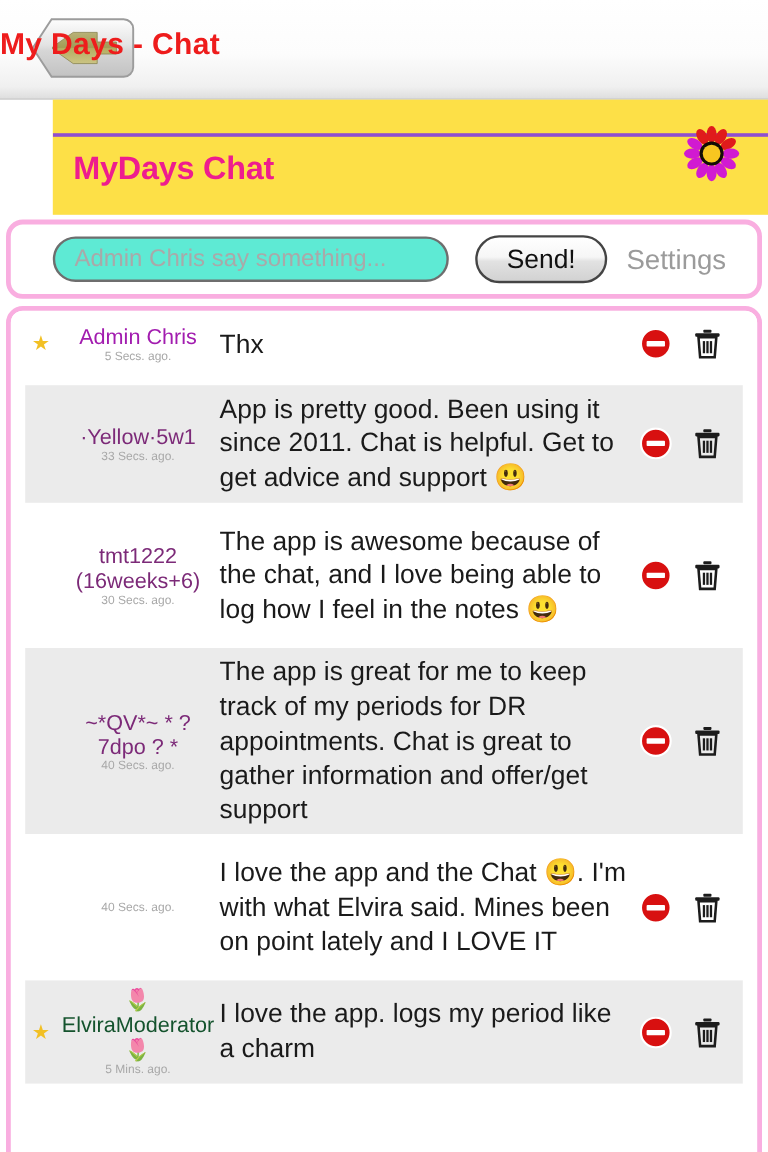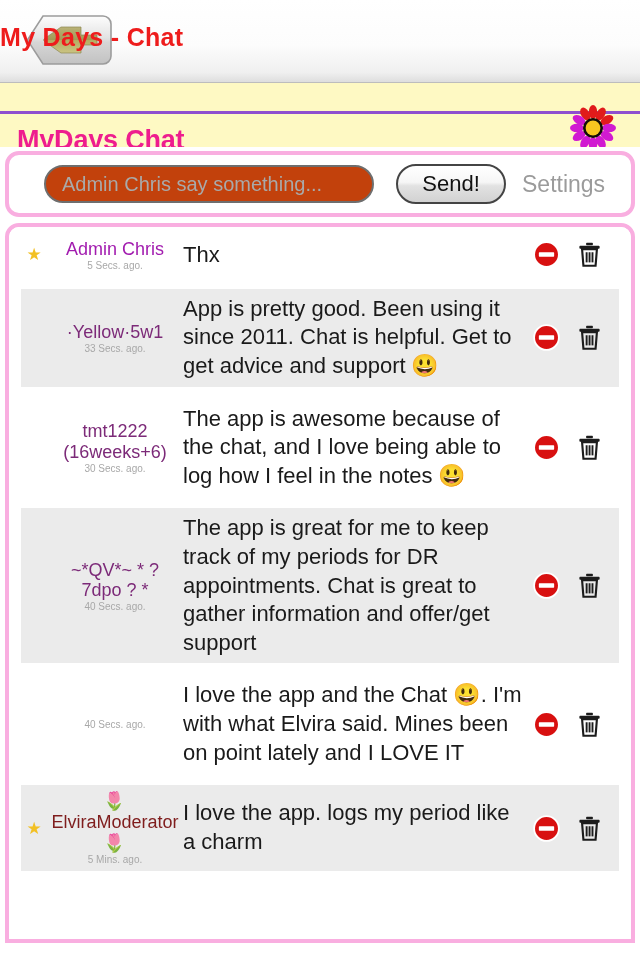--- a/index.html
+++ b/index.html
@@ -42,23 +42,24 @@
     top: 23px;
     font-size: 25px;
     font-weight: bold;
     color: #ee1c1c;
     letter-spacing: 0.3px;
   }
 
   
   .brandbar {
     position: relative;
-    height: 64px;
-    background: #fef9c3;
+    height: 96px;
+    background: #fde047;
     overflow: hidden;
+    margin-left: 44px;
   }
   .brandbar .rule {
     position: absolute;
     left: 0;
     right: 0;
     top: 28px;
     height: 3px;
     background: #8f4fcf;
   }
   .brand-title {
@@ -88,21 +89,21 @@
     display: flex;
     align-items: center;
     box-sizing: border-box;
   }
   .chat-input {
     margin-left: 35px;
     width: 330px;
     height: 38px;
     border: 2px solid #6e6e6e;
     border-radius: 19px;
-    background: #c2410c;
+    background: #5eead4;
     font-size: 20px;
     color: #222;
     padding: 0 16px;
     box-sizing: border-box;
     font-family: "Liberation Sans", sans-serif;
     outline: none;
   }
   .chat-input::placeholder { color: #a9a9a9; }
   .send-button {
     margin-left: 22px;
@@ -169,21 +170,21 @@
     box-sizing: border-box;
     padding: 0 2px;
   }
   .uname {
     font-size: 18px;
     line-height: 1.16;
     color: #7c2a78;
     word-break: break-word;
   }
   .uname.admin { color: #a21caf; }
-  .uname.modr  { color: #7f1d1d; }
+  .uname.modr  { color: #14532d; }
   .ago {
     margin-top: 0;
     font-size: 10px;
     color: #a8a8a8;
   }
   .body {
     flex: 1 1 auto;
     font-size: 22px;
     line-height: 1.30;
     color: #1a1a1a;

